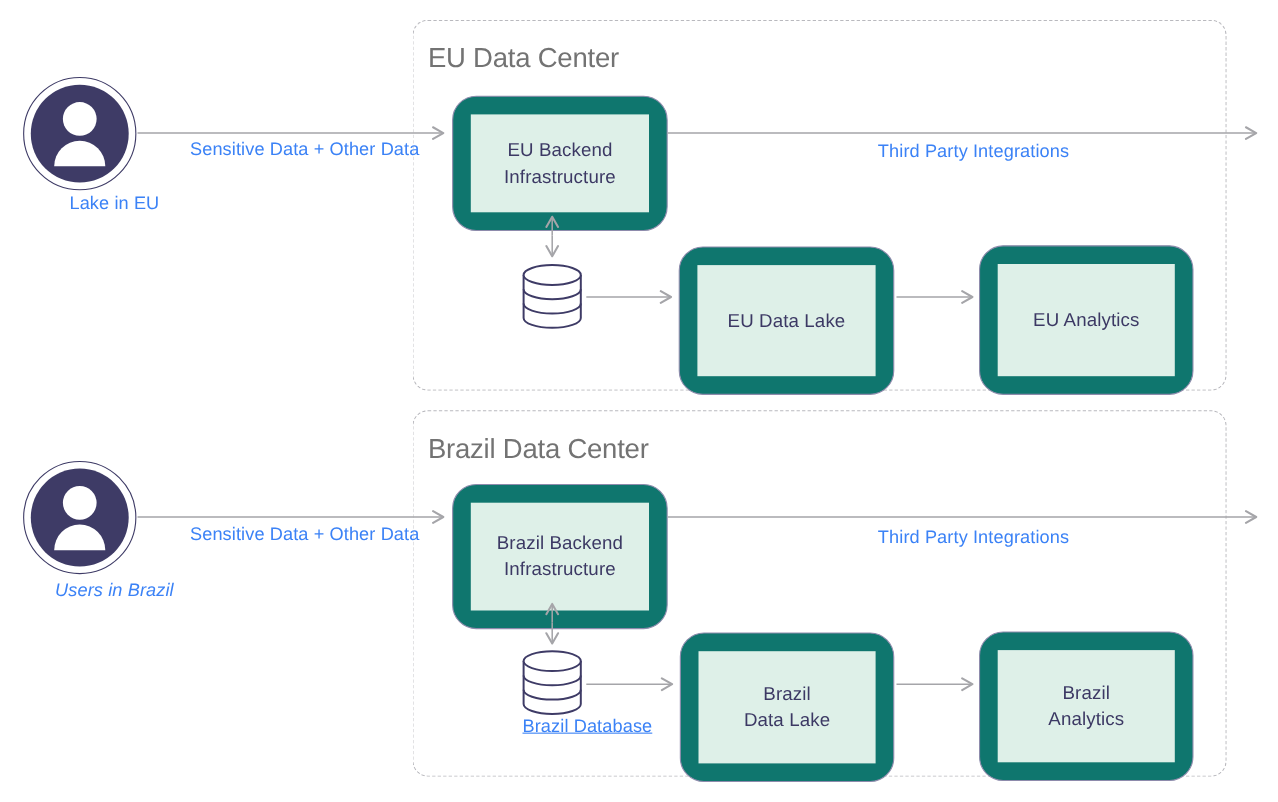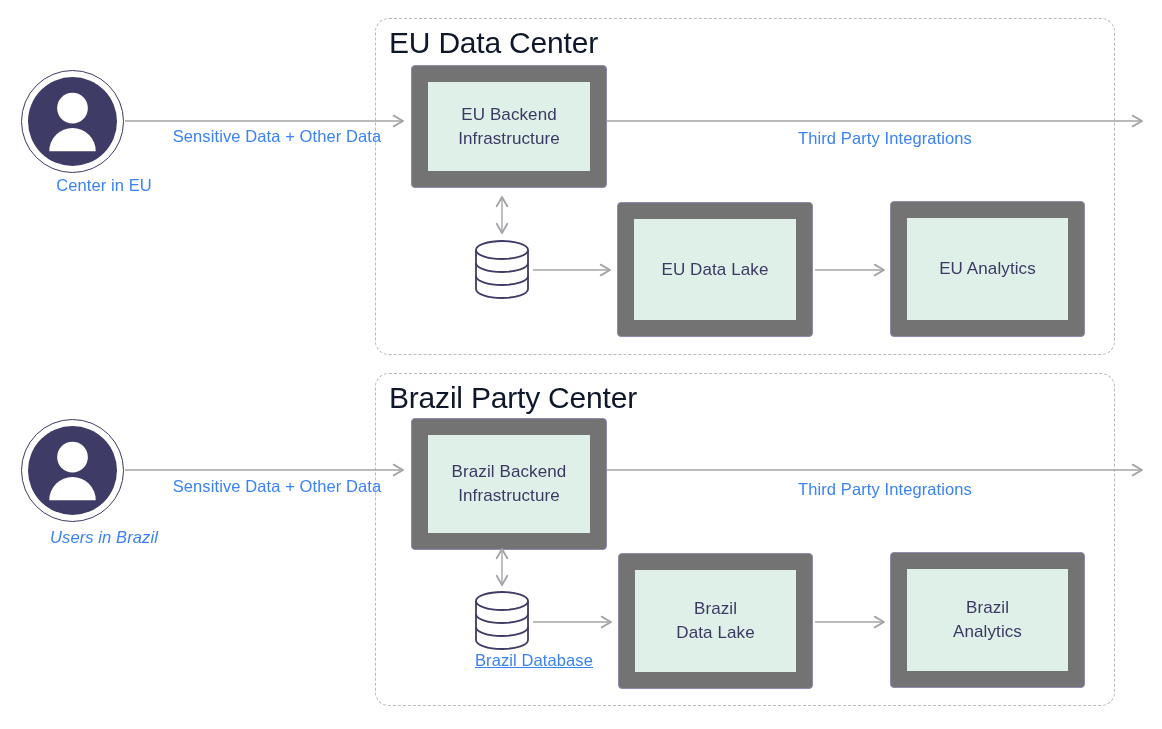--- a/index.html
+++ b/index.html
@@ -17,34 +17,35 @@
   .dc-box {
     position: absolute;
     border: 1.6px dashed #b9b9be;
     border-radius: 14px;
     box-sizing: border-box;
   }
   .eu-dc      { left: 375px; top: 18px;  width: 740px; height: 337px; }
   .br-dc      { left: 375px; top: 373px; width: 740px; height: 333px; }
   .dc-title {
     position: absolute;
-    left: 13px; top: 7px;
-    font-size: 30px;
+    left: 13px; top: 20px;
+    font-size: 25px;
     letter-spacing: -0.2px;
-    color: #0f172a;
+    color: #737373;
     white-space: nowrap;
   }
 
   
   .node {
     position: absolute;
-    background: #737373;
+    background: #0f766e;
     border: 1.5px solid #8e8bac;
-    border-radius: 4px;
+    border-radius: 22px;
     box-sizing: border-box;
+    margin-top: 22px;
   }
   .mint {
     position: absolute;
     inset: 16px;
     background: #def0e8;
     display: flex;
     align-items: center;
     justify-content: center;
     text-align: center;
   }
@@ -110,32 +111,32 @@
 </head>
 <body>
 
 <div class="canvas">
 
   <div class="dc-box eu-dc">
     <div class="dc-title">EU Data Center</div>
   </div>
 
   <div class="dc-box br-dc">
-    <div class="dc-title">Brazil Party Center</div>
+    <div class="dc-title">Brazil Data Center</div>
   </div>
 
   <div class="user-outer eu-user">
     <div class="user-inner">
       <svg width="89" height="89" viewBox="0 0 90 90">
         <circle cx="45" cy="31.5" r="15.5" fill="#ffffff"></circle>
         <path d="M21.5 75 a23.5 23.5 0 0 1 47 0 z" fill="#ffffff"></path>
       </svg>
     </div>
   </div>
-  <div class="small-label center eu-user-label">Center in EU</div>
+  <div class="small-label center eu-user-label">Lake in EU</div>
 
   <div class="user-outer br-user">
     <div class="user-inner">
       <svg width="89" height="89" viewBox="0 0 90 90">
         <circle cx="45" cy="31.5" r="15.5" fill="#ffffff"></circle>
         <path d="M21.5 75 a23.5 23.5 0 0 1 47 0 z" fill="#ffffff"></path>
       </svg>
     </div>
   </div>
   <div class="small-label center br-user-label">Users in Brazil</div>

